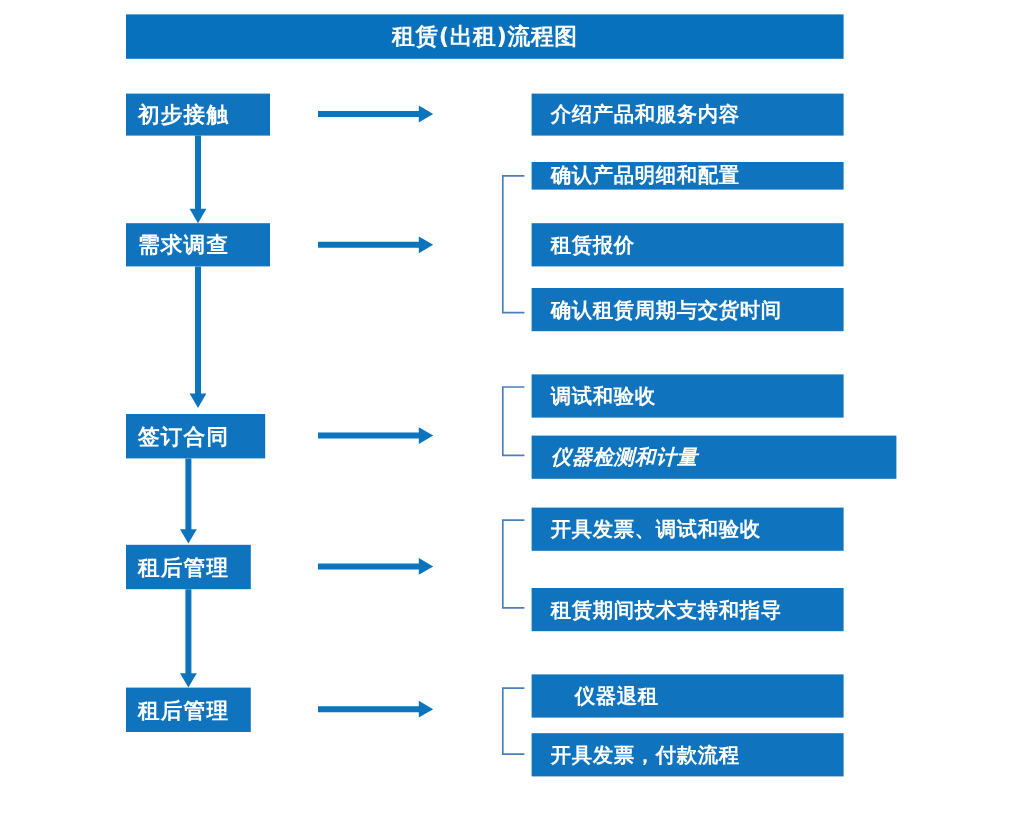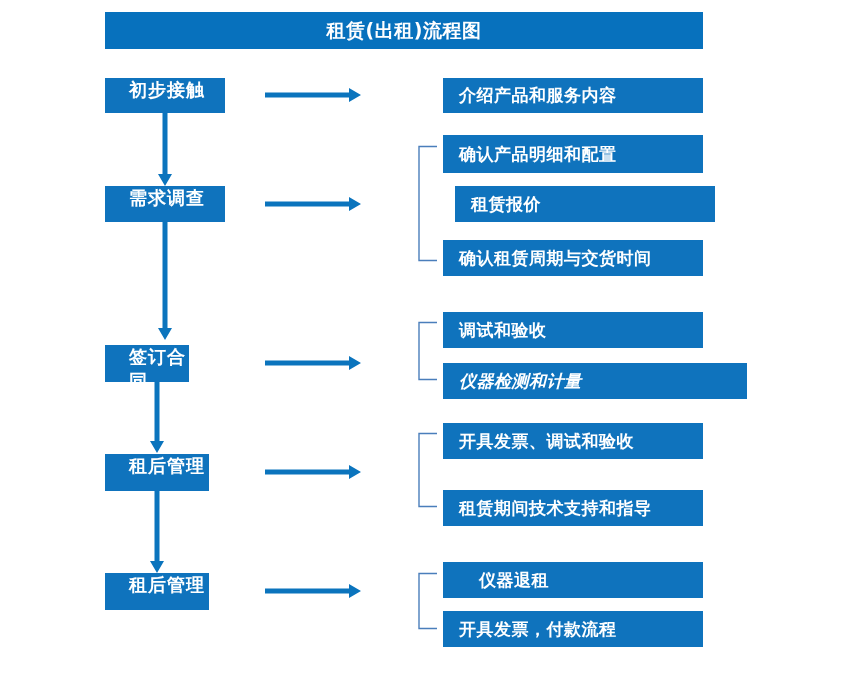--- a/index.html
+++ b/index.html
@@ -32,22 +32,22 @@
     justify-content: center;
     letter-spacing: 0.5px;
   }
   .stage-box {
     position: absolute;
     background: #0f73bd;
     color: #ffffff;
     font-size: 18px;
     font-weight: bold;
     display: flex;
-    align-items: flex-start;
-    padding-left: 24px;
+    align-items: center;
+    padding-left: 10px;
     box-sizing: border-box;
     letter-spacing: 1px;
   }
   .detail-box {
     position: absolute;
     background: #0f73bd;
     color: #ffffff;
     font-size: 17px;
     font-weight: bold;
     display: flex;
@@ -104,30 +104,30 @@
       <div class="v-arrow" style="left: 157px; top: 222px; height: 118px;">
         <svg width="16" height="118" viewBox="0 0 16 118">
           <path d="M5.5 0 H10.5 V106 H15 L8 118 L1 106 H5.5 Z" fill="#0b74bd"></path>
         </svg>
       </div>
       <div class="bracket" style="left: 418px; top: 146px;">
         <svg width="19" height="115" viewBox="0 0 19 115">
           <path d="M19 0.5 H1 V114.5 H19" fill="none" stroke="#4a7ebb" stroke-width="1.4"></path>
         </svg>
       </div>
-      <div class="detail-box" style="left: 443px; top: 135px; width: 260px; height: 38px; background: rgb(15, 115, 189); color: rgb(255, 255, 255);">
+      <div class="detail-box" style="left: 443px; top: 135px; width: 260px; height: 23px; background: rgb(15, 115, 189); color: rgb(255, 255, 255);">
         <span>确认产品明细和配置</span>
       </div>
-      <div class="detail-box" style="left: 443px; top: 186px; width: 260px; height: 36px; background: rgb(15, 115, 189); color: rgb(255, 255, 255); margin-left: 12px;">
+      <div class="detail-box" style="left: 443px; top: 186px; width: 260px; height: 36px; background: rgb(15, 115, 189); color: rgb(255, 255, 255);">
         <span>租赁报价</span>
       </div>
       <div class="detail-box" style="left: 443px; top: 240px; width: 260px; height: 36px; background: rgb(15, 115, 189); color: rgb(255, 255, 255);">
         <span>确认租赁周期与交货时间</span>
       </div>
-      <div class="stage-box" style="left: 105px; top: 345px; width: 84px; height: 37px; background: rgb(15, 115, 189); color: rgb(255, 255, 255);">
+      <div class="stage-box" style="left: 105px; top: 345px; width: 116px; height: 37px; background: rgb(15, 115, 189); color: rgb(255, 255, 255);">
         <span>签订合同</span>
       </div>
       <div class="h-arrow" style="left: 265px; top: 355px; width: 96px;">
         <svg width="96" height="16" viewBox="0 0 96 16">
           <path d="M0 5.5 H84 V1 L96 8 L84 15 V10.5 H0 Z" fill="#0b74bd"></path>
         </svg>
       </div>
       <div class="v-arrow" style="left: 149px; top: 382px; height: 71px;">
         <svg width="16" height="71" viewBox="0 0 16 71">
           <path d="M5.5 0 H10.5 V59 H15 L8 71 L1 59 H5.5 Z" fill="#0b74bd"></path>

